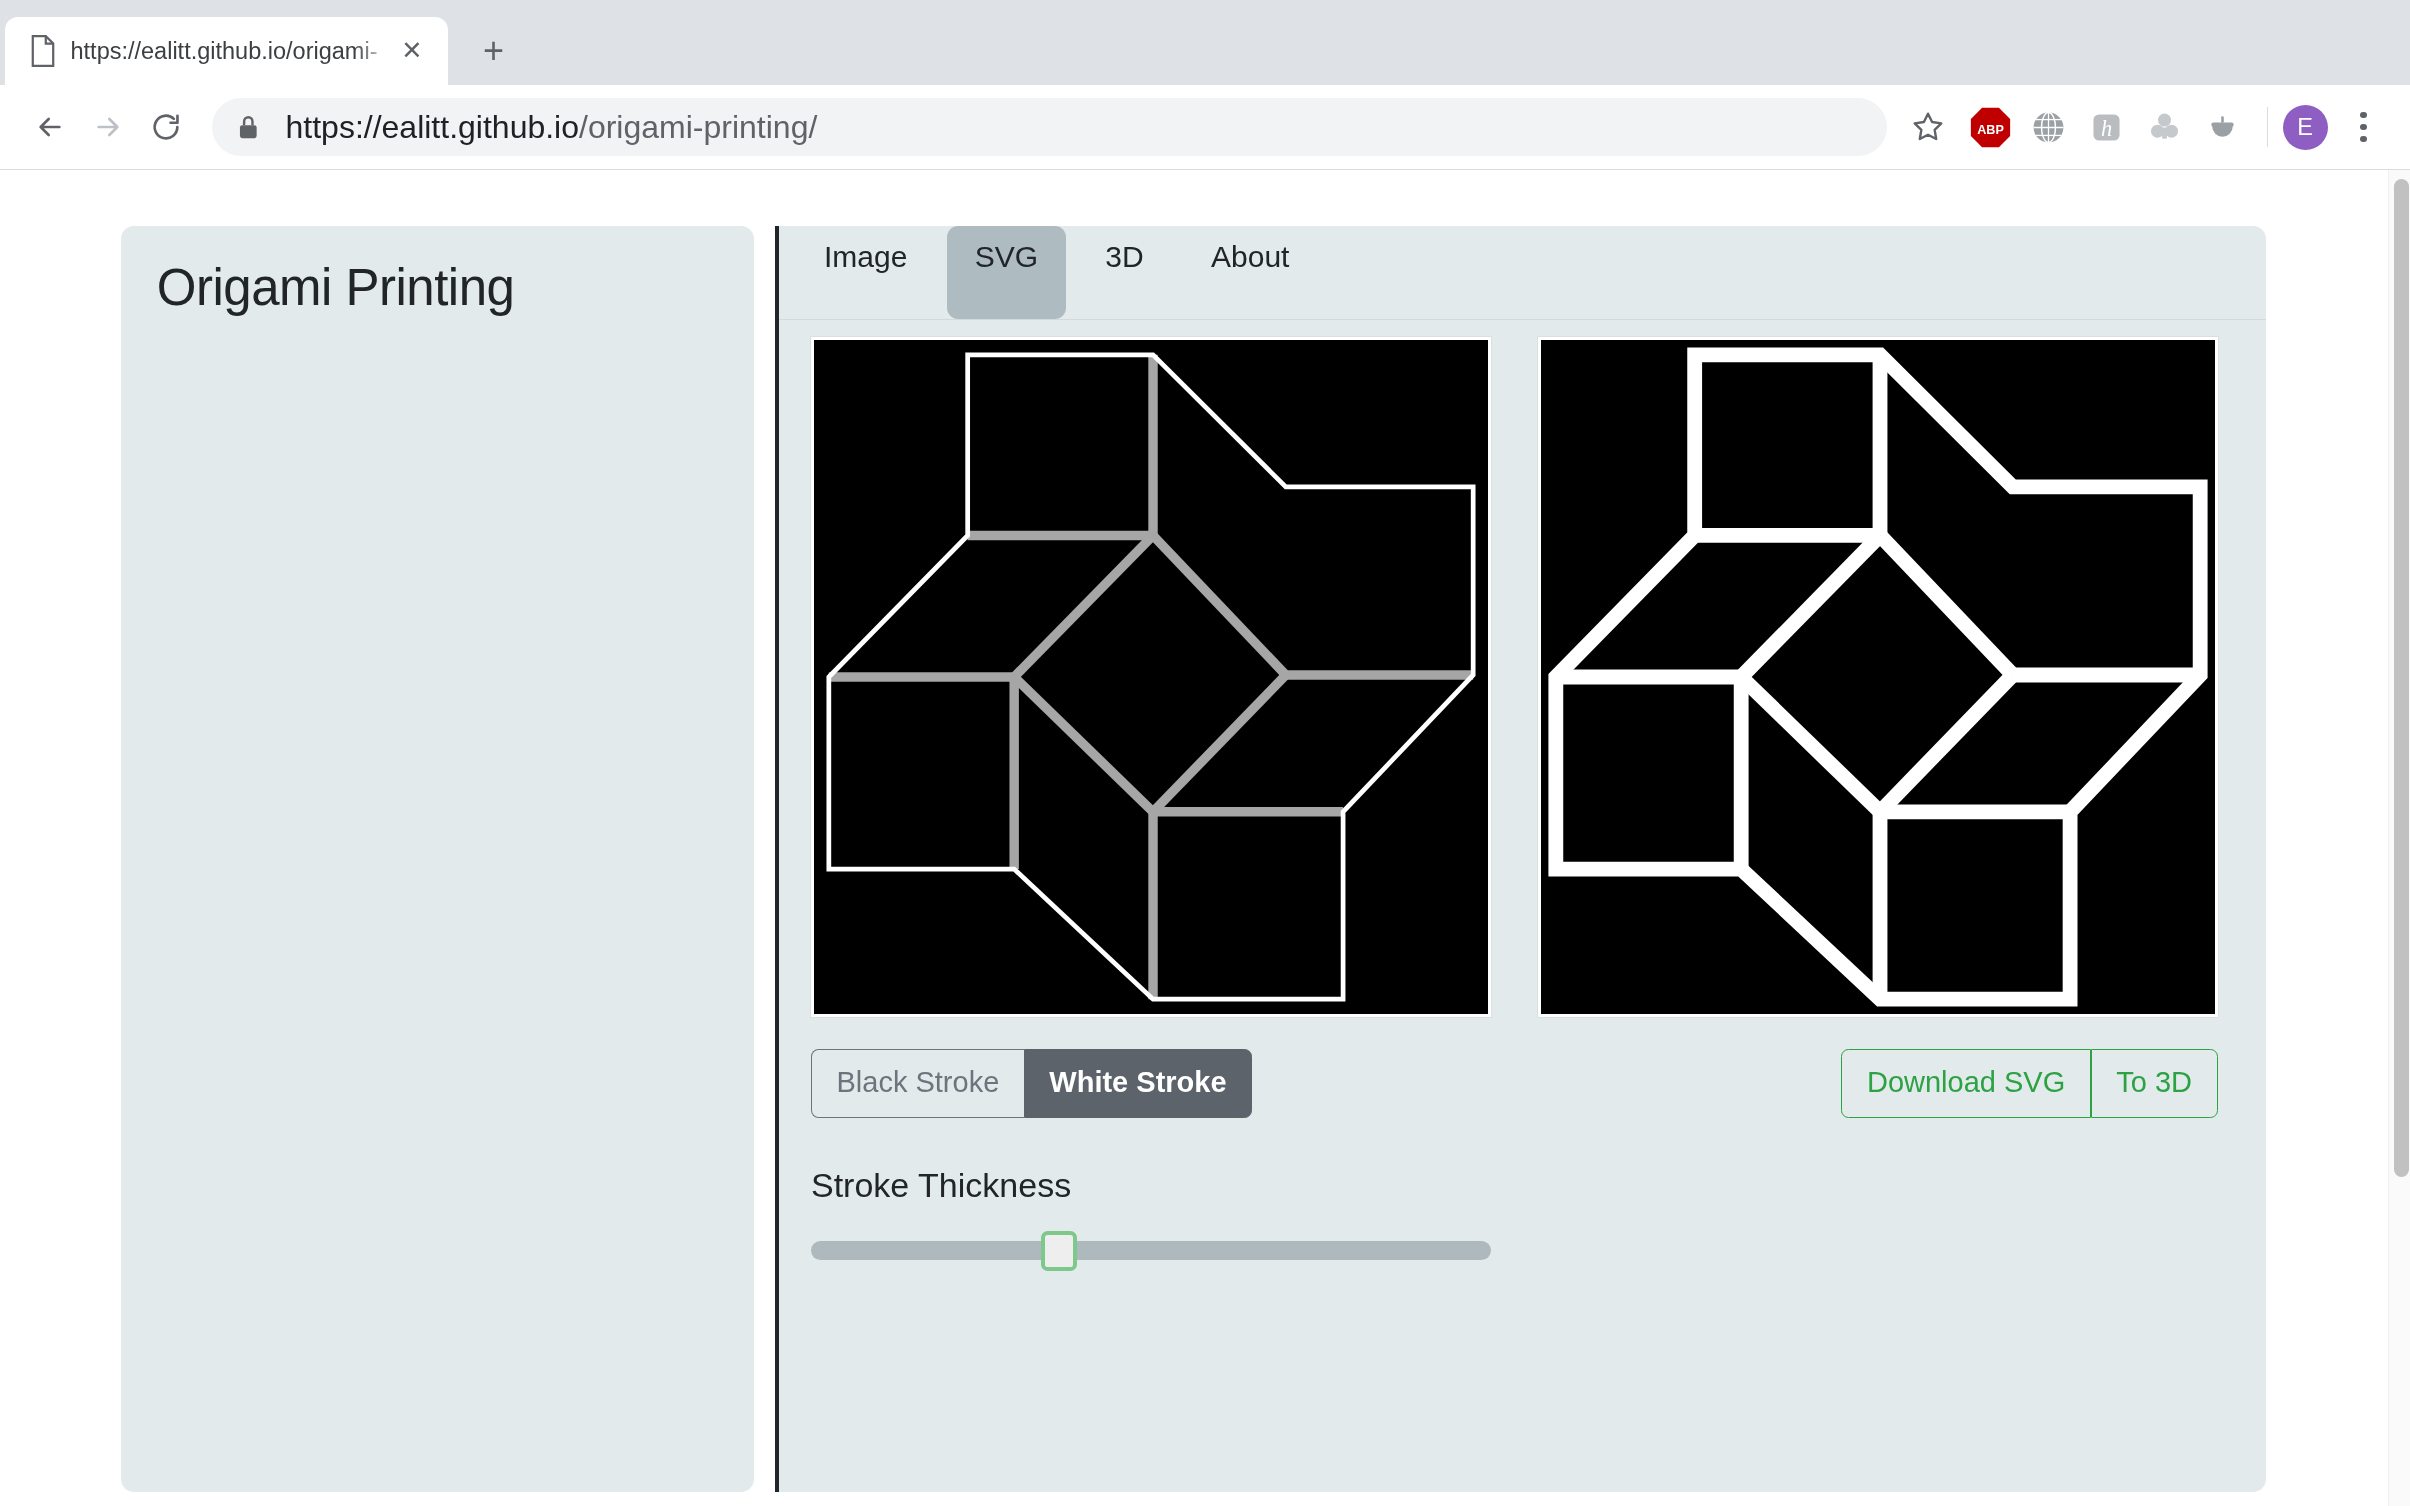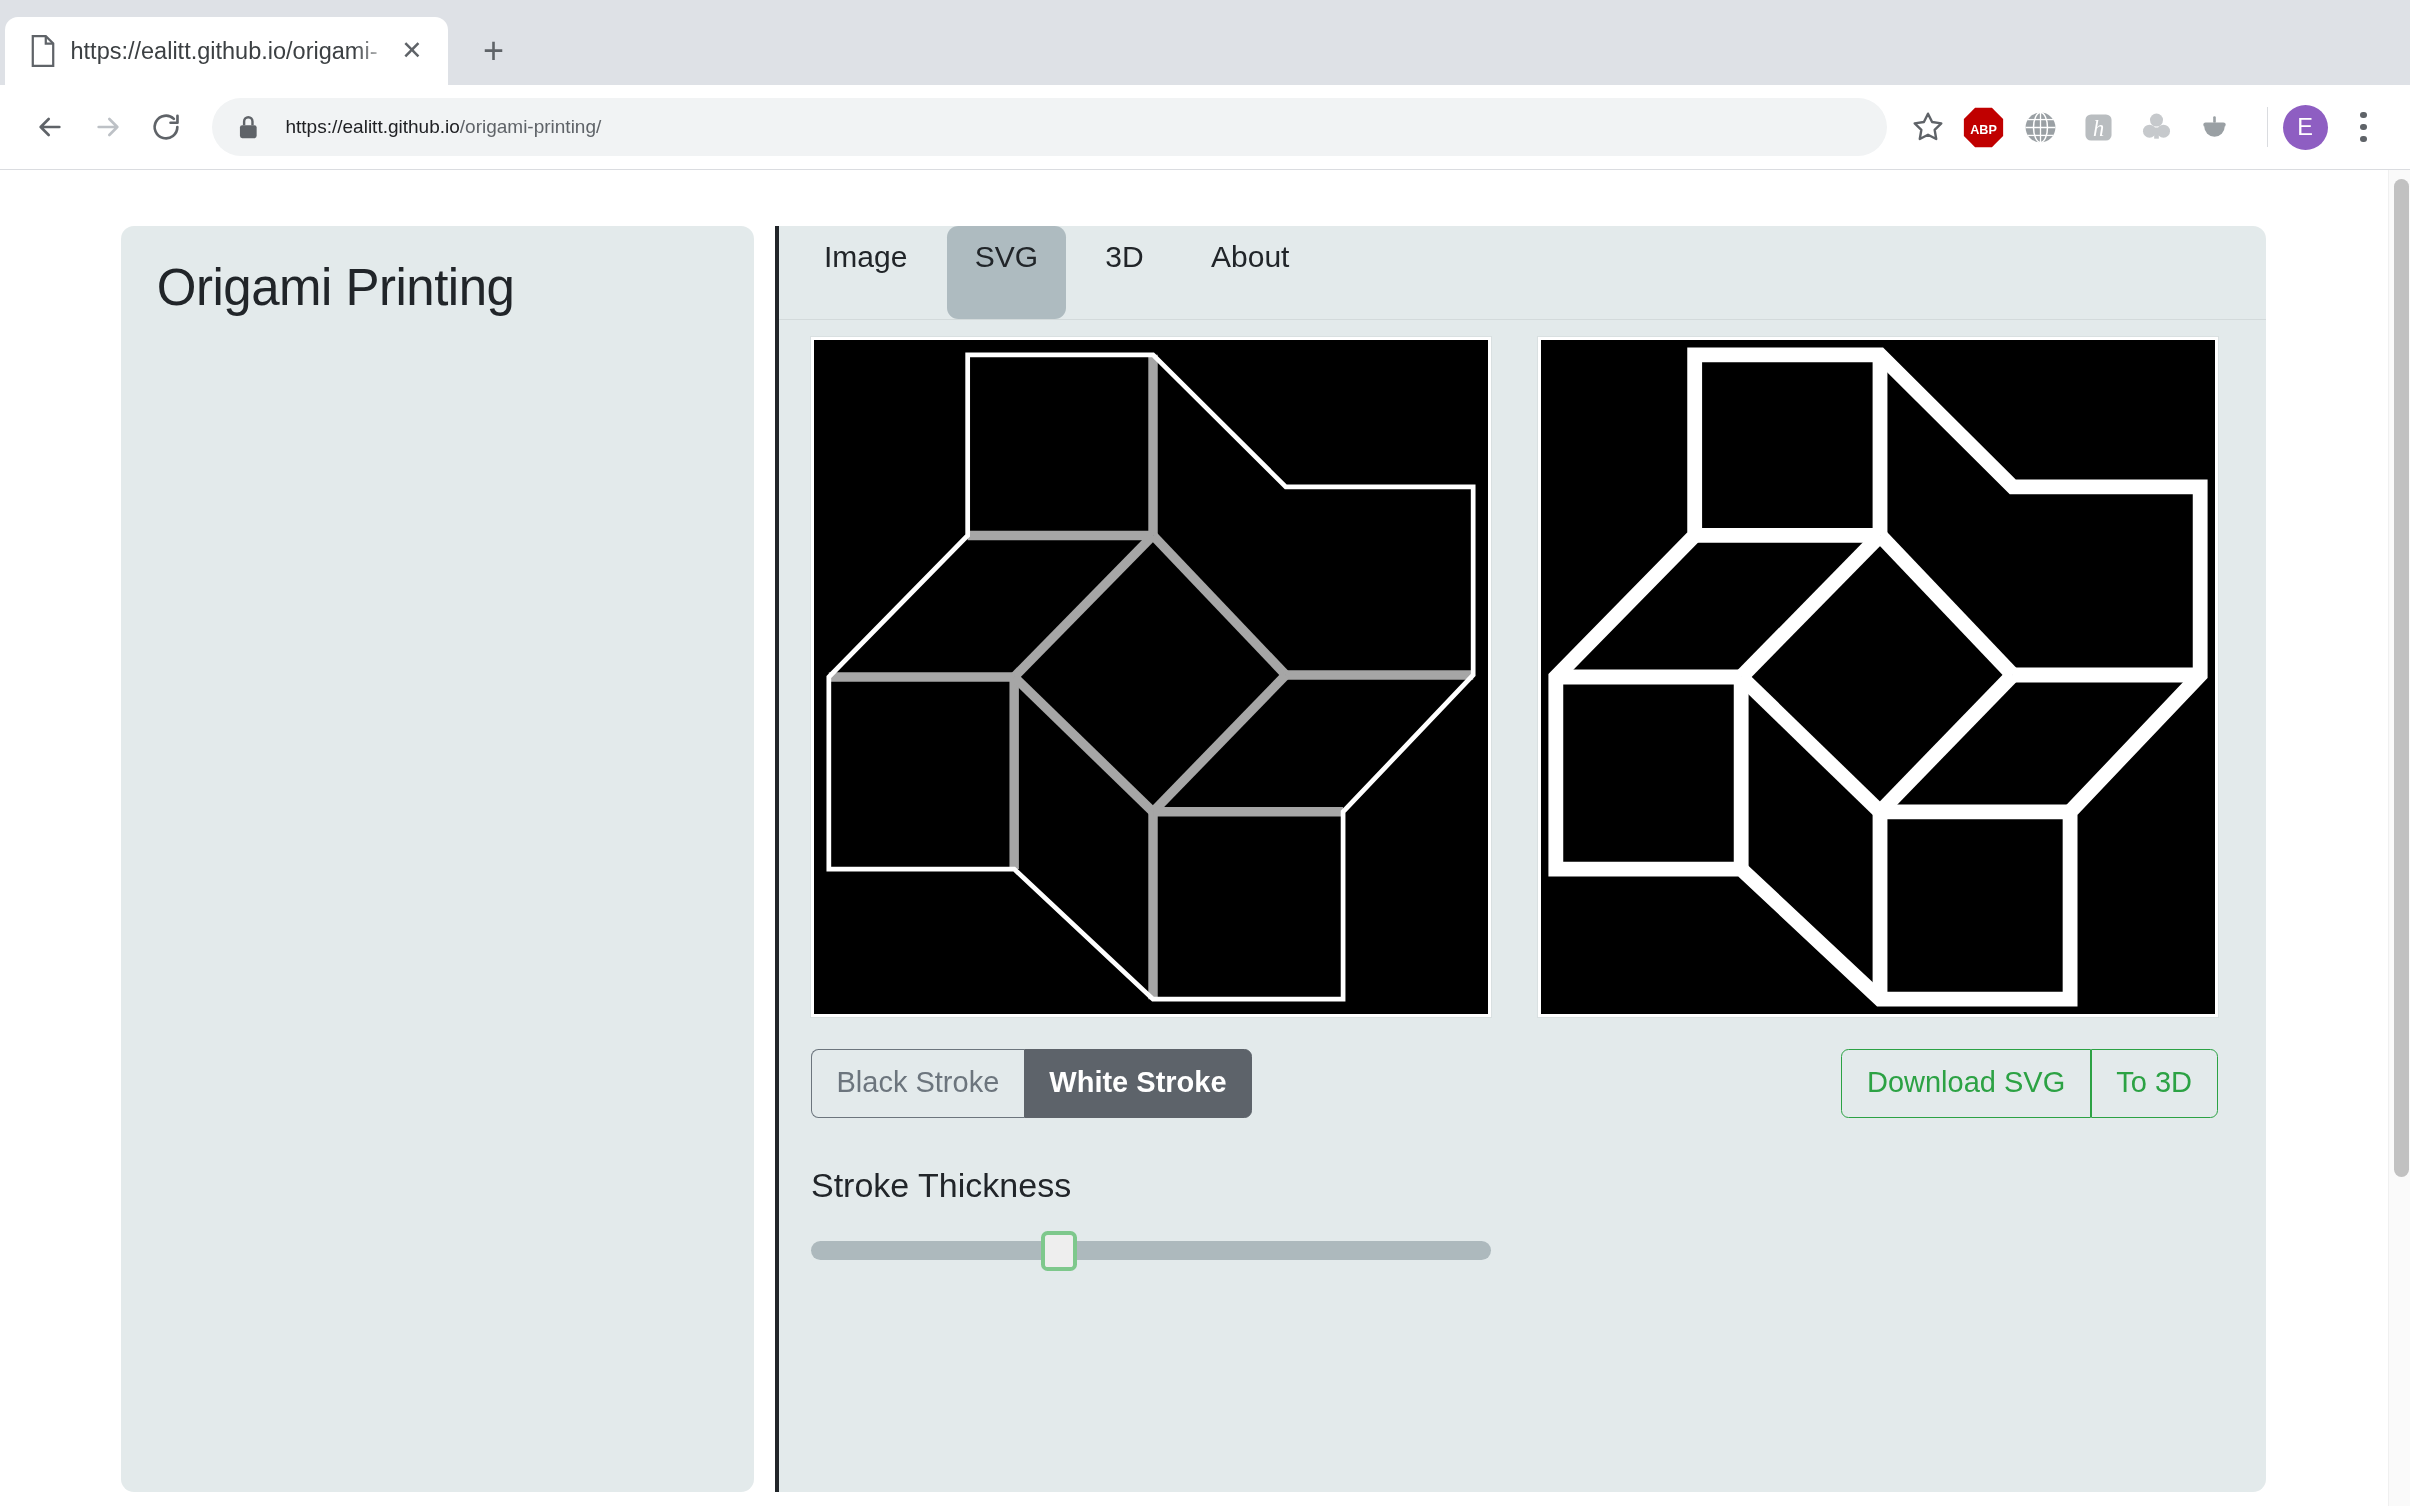--- a/index.html
+++ b/index.html
@@ -89,35 +89,35 @@
     background: #f1f3f4;
     border-radius: 29px;
     display: flex;
     align-items: center;
     margin: 0 13px 0 17px;
     padding: 0 24.5px;
     position: relative;
   }
   .lock-icon { width: 28px; margin-right: 21px; flex:0 0 auto; color:#5f6368; display:flex; align-items:center;}
   .url {
-    font-size: 19px;
+    font-size: 32px;
     color: #202124;
     white-space: nowrap;
     flex: 1 1 auto;
   }
   .url .dim { color: #5f6368; }
   .star-btn {
     width: 56px; height: 56px;
     display:flex;align-items:center;justify-content:center;
     color:#5f6368;
     flex:0 0 auto;
     margin-right: 5.6px;
   }
   .ext-icons { display:flex; align-items:center; flex:0 0 auto; }
-  .ext { width: 58px; height: 58px; display:flex;align-items:center;}
+  .ext { width: 58px; height: 58px; display:flex;align-items:center;justify-content:center; }
   .tb-divider { width:0.9px; height:40px; background:#dadce0; margin:0 15px; }
   .avatar {
     width: 45px; height: 45px; border-radius: 50%;
     background: #8e5ec2;
     color: #fff;
     font-size: 23.5px;
     display:flex;align-items:center;justify-content:center;
     flex:0 0 auto;
   }
   .kebab { width: 53px; height: 58px; display:flex;flex-direction:column;align-items:center;justify-content:center; gap:5.6px; margin-left:9.4px;}

